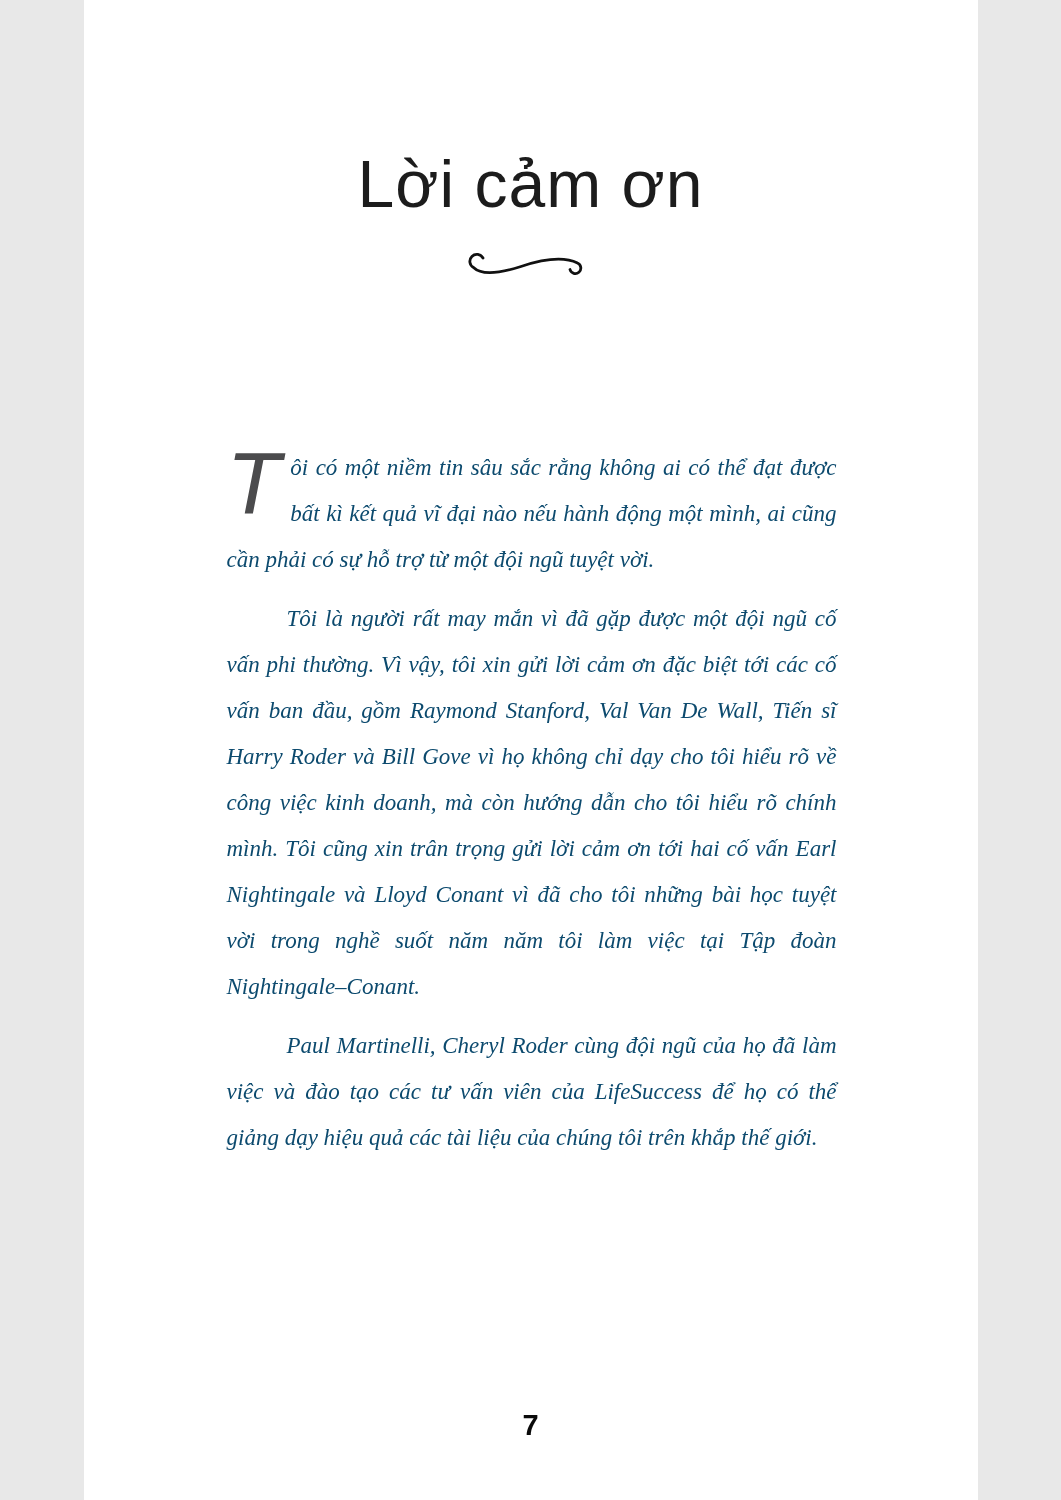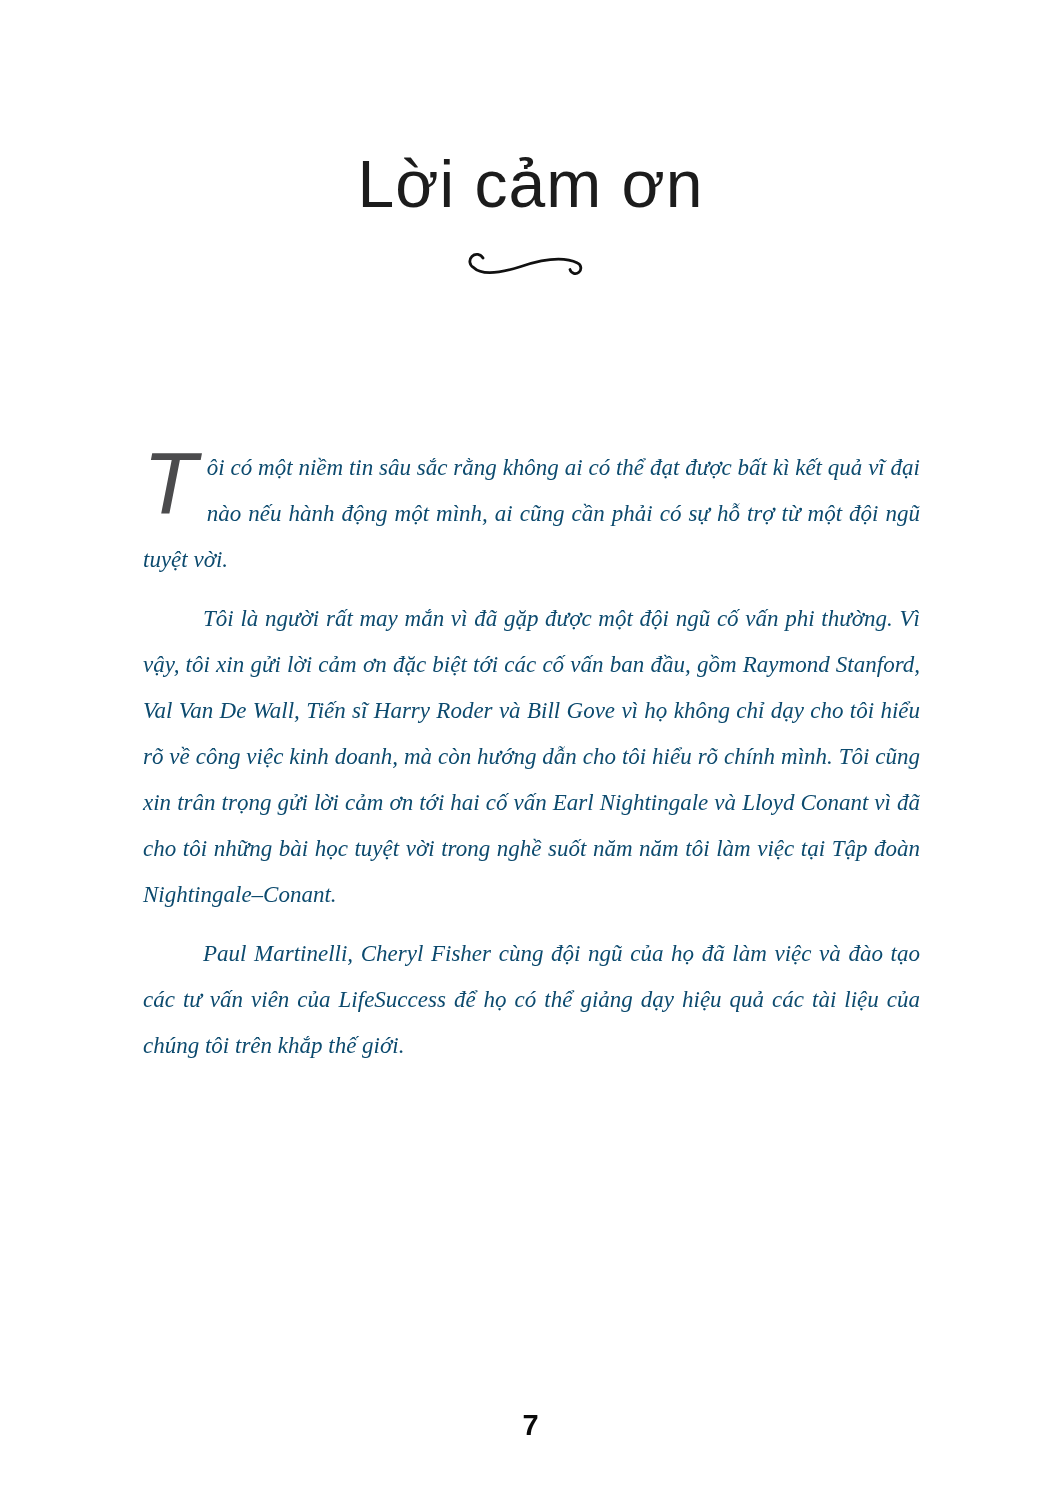--- a/index.html
+++ b/index.html
@@ -2,21 +2,21 @@
 <html><head>
 <meta charset="utf-8">
 <style>
   html, body {
     margin: 0;
     padding: 0;
     background: #e8e8e8;
   }
   .page {
     position: relative;
-    width: 1061px;
+    width: 894px;
     height: 1500px;
     margin: 0 auto;
     background: #ffffff;
     overflow: hidden;
   }
   .title {
     margin: 0;
     padding-top: 148px;
     text-align: center;
     font-family: "Liberation Sans", sans-serif;
@@ -88,18 +88,18 @@
                a7 7 0 1 0 -9.5 9.5
                C 20 30 38 28.5 60 21.5
                C 84 13.5 103 11.5 116.5 18
                a5.5 5.5 0 1 1 -7.5 6.5" fill="none" stroke="#111111" stroke-width="2.8" stroke-linecap="round"></path>
     </svg>
   </div>
 
   <div class="body-text">
     <p class="first">Tôi có một niềm tin sâu sắc rằng không ai có thể đạt được bất kì kết quả vĩ đại nào nếu hành động một mình, ai cũng cần phải có sự hỗ trợ từ một đội ngũ tuyệt vời.</p>
     <p class="indented">Tôi là người rất may mắn vì đã gặp được một đội ngũ cố vấn phi thường. Vì vậy, tôi xin gửi lời cảm ơn đặc biệt tới các cố vấn ban đầu, gồm Raymond Stanford, Val Van De Wall, Tiến sĩ Harry Roder và Bill Gove vì họ không chỉ dạy cho tôi hiểu rõ về công việc kinh doanh, mà còn hướng dẫn cho tôi hiểu rõ chính mình. Tôi cũng xin trân trọng gửi lời cảm ơn tới hai cố vấn Earl Nightingale và Lloyd Conant vì đã cho tôi những bài học tuyệt vời trong nghề suốt năm năm tôi làm việc tại Tập đoàn Nightingale–Conant.</p>
-    <p class="indented">Paul Martinelli, Cheryl Fisher cùng đội ngũ của họ đã làm việc và đào tạo các tư vấn viên của LifeSuccess để họ có thể giảng dạy hiệu quả các tài liệu của chúng tôi trên khắp thế giới.</p>
+    <p class="indented">Paul Martinelli, Cheryl Roder cùng đội ngũ của họ đã làm việc và đào tạo các tư vấn viên của LifeSuccess để họ có thể giảng dạy hiệu quả các tài liệu của chúng tôi trên khắp thế giới.</p>
   </div>
 
   <div class="page-number">7</div>
 
 </div>
 
 </body></html>

